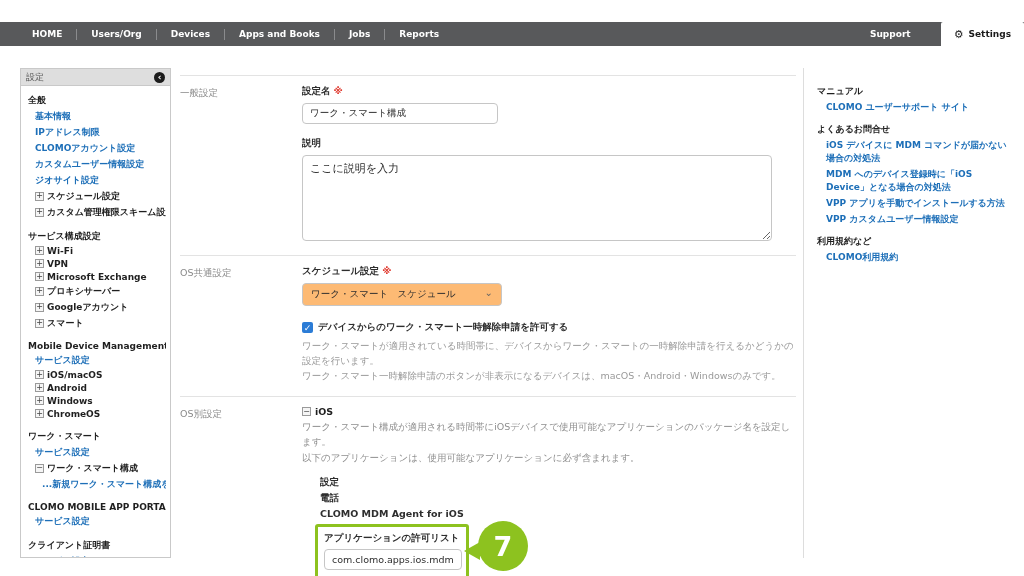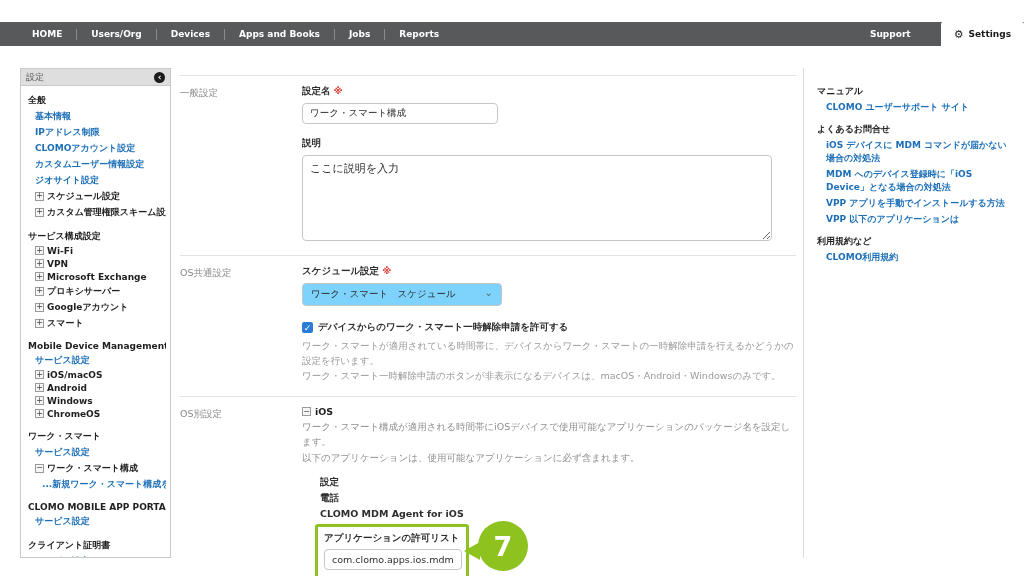--- a/index.html
+++ b/index.html
@@ -33,21 +33,21 @@
   
   .main{position:absolute;left:180px;top:75px;width:616px;font-size:9.5px;}
   .section{display:flex;border-top:1px solid #e3e3e3;padding:9px 0 12px;justify-content:flex-end;}
   .sec-label{width:122px;flex:none;color:#8a8a8a;padding-top:2px;}
   .sec-body{flex:1;}
   .fld-label{font-weight:bold;color:#2e2e2e;margin-bottom:5px;}
   .req{color:#e03b30;margin-left:3px;}
   .text-input{border:1px solid #c6c6c6;border-radius:4px;height:21px;padding:0 7px;font-size:9.5px;color:#2e2e2e;font-family:inherit;background:#fff;outline:none;}
   .name-input{width:196px;}
   textarea.desc{width:470px;height:86px;border:1px solid #c6c6c6;border-radius:4px;padding:5px 7px;font-size:11px;color:#2e2e2e;font-family:inherit;resize:vertical;outline:none;}
-  .select{width:200px;height:23px;border:1px solid #c6c6c6;border-radius:4px;background:#7dd3fc;display:flex;align-items:center;justify-content:space-between;padding:0 8px;cursor:pointer;color:#2e2e2e;}
+  .select{width:200px;height:23px;border:1px solid #c6c6c6;border-radius:4px;background:#fdba74;display:flex;align-items:center;justify-content:space-between;padding:0 8px;cursor:pointer;color:#2e2e2e;}
   .chev{color:#666;font-size:10px;line-height:1;margin-top:-3px;}
   .cb-row{display:flex;align-items:center;gap:5px;font-weight:bold;color:#2e2e2e;margin-top:15px;}
   .cb{width:11px;height:11px;border-radius:2px;background:#2b7cd6;color:#fff;font-size:9px;display:inline-flex;align-items:center;justify-content:center;flex:none;cursor:pointer;}
   .help{color:#9a9a9a;margin-top:5px;line-height:1.55;}
   .os-head{display:flex;align-items:center;gap:4px;font-weight:bold;color:#1f1f1f;margin-bottom:2px;}
   .os-desc{color:#8f8f8f;line-height:1.55;margin-top:3px;}
   .builtin{margin:9px 0 3px 18px;font-weight:bold;color:#2e2e2e;line-height:1.65;}
   .allow-box{position:relative;margin-left:13px;width:154px;border:3px solid #8dc21f;border-radius:3px;background:#fff;padding:5px 6px 6px;}
   .allow-label{font-weight:bold;color:#2e2e2e;margin-bottom:4px;white-space:nowrap;}
   .allow-input{width:138px;}
@@ -248,17 +248,17 @@
 
 <div class="vline"></div>
 <div class="help-panel">
   <div class="hp-header">マニュアル</div>
   <div class="hp-link">CLOMO ユーザーサポート サイト</div>
 
   <div class="hp-header">よくあるお問合せ</div>
   <div class="hp-link">iOS デバイスに MDM コマンドが届かない場合の対処法</div>
   <div class="hp-link">MDM へのデバイス登録時に「iOS Device」となる場合の対処法</div>
   <div class="hp-link">VPP アプリを手動でインストールする方法</div>
-  <div class="hp-link">VPP 以下のアプリケーションは</div>
+  <div class="hp-link">VPP カスタムユーザー情報設定</div>
 
   <div class="hp-header">利用規約など</div>
   <div class="hp-link">CLOMO利用規約</div>
 </div>
 
 </body></html>

